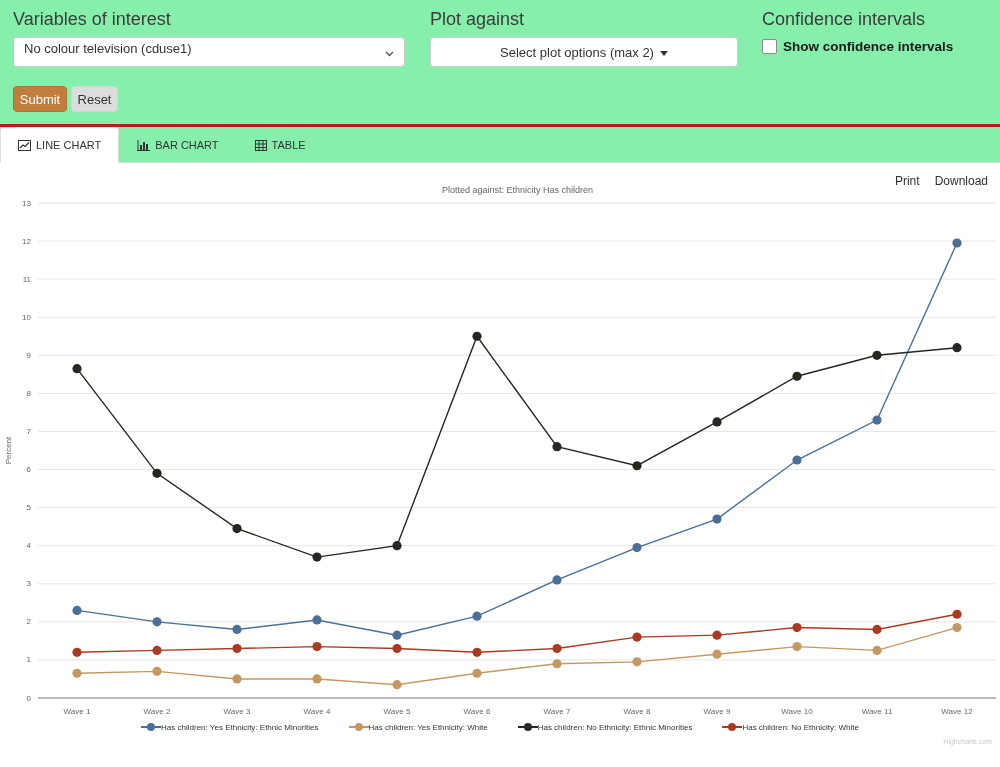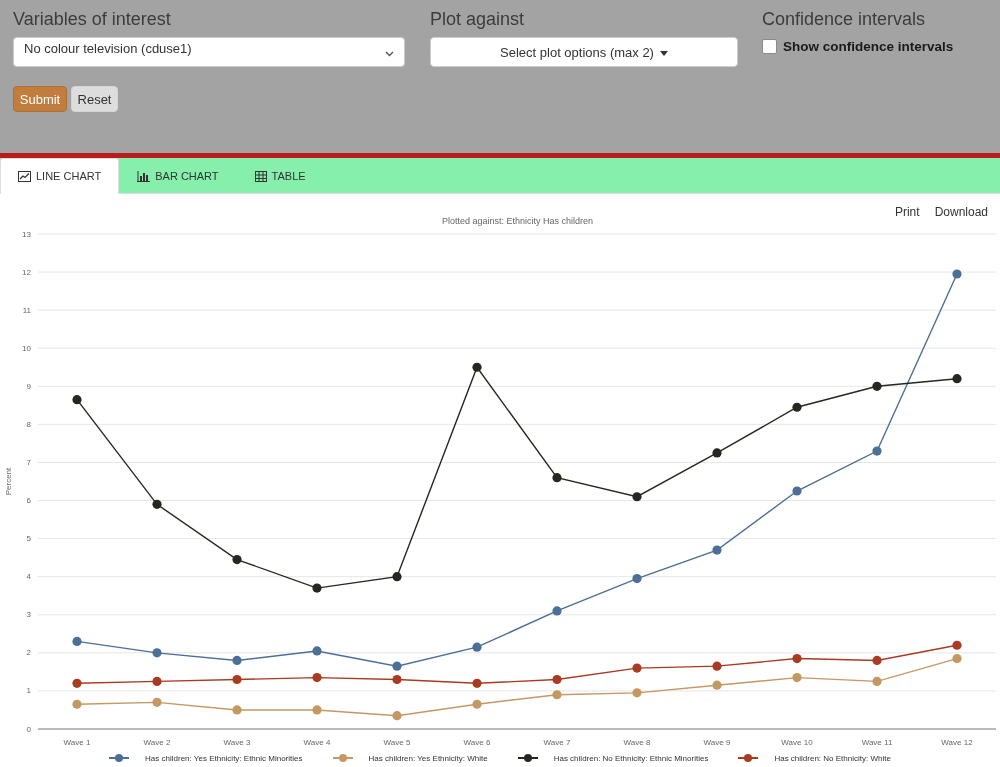--- a/index.html
+++ b/index.html
@@ -1,19 +1,19 @@
 <!DOCTYPE html>
 <html><head>
 <meta charset="utf-8">
 <style>
   html,body{margin:0;padding:0;background:#fff;}
   body{width:1000px;height:767px;overflow:hidden;font-family:"Liberation Sans","DejaVu Sans",sans-serif;color:#333;position:relative;}
 
   
-  .controls-bar{position:relative;width:100%;height:158px;background:#a3a3a3;border-bottom:5px solid #b91c1c;box-sizing:border-box;}
+  .controls-bar{position:relative;width:100%;height:127px;background:#86efac;border-bottom:3px solid #b91c1c;box-sizing:border-box;}
   .ctl-label{position:absolute;top:9px;font-size:18px;color:#3c3c3c;font-weight:400;}
   #lbl-vars{left:13px;}
   #lbl-plot{left:430px;}
   #lbl-ci{left:762px;}
   .select-box{position:absolute;top:37px;height:30px;background:#fff;border:1px solid #ccc;border-radius:4px;box-sizing:border-box;display:flex;align-items:center;font-size:13px;color:#333;cursor:pointer;}
   #select-variable{left:13px;width:392px;padding:0 26px 8px 10px;justify-content:flex-start;}
   #select-plot{left:430px;width:308px;justify-content:center;gap:6px;}
   .chev{position:absolute;right:9px;top:9px;}
   .caret{width:0;height:0;border-left:4px solid transparent;border-right:4px solid transparent;border-top:5px solid #333;display:inline-block;margin-top:2px;}
   .ci-row{position:absolute;left:762px;top:39px;display:flex;align-items:center;gap:6px;}
@@ -31,21 +31,21 @@
   .tab svg{display:block;}
 
   
   .chart-area{position:relative;width:1000px;height:585px;background:#fff;}
   .chart-title{position:absolute;top:7px;left:0;right:0;text-align:center;font-size:11.5px;font-weight:bold;color:#333;}
   .chart-subtitle{position:absolute;top:22px;left:0;right:0;text-align:center;font-size:9px;color:#666;margin-left:35px;}
   .export-menu{position:absolute;top:11px;right:12px;display:flex;gap:15px;font-size:12px;color:#333;}
   .export-menu span{cursor:pointer;}
   #plot-svg{position:absolute;top:0;left:0;}
   .legend{position:absolute;top:559px;left:0;right:0;display:flex;justify-content:center;gap:30px;}
-  .legend-item{display:flex;align-items:center;gap:16px;cursor:pointer;}
+  .legend-item{display:flex;align-items:center;gap:0;cursor:pointer;}
   .legend-label{font-size:8px;color:#333;}
   .credits{position:absolute;right:8px;bottom:3px;font-size:7px;color:#c8c8c8;}
 </style>
 </head>
 <body>
 
 <div class="controls-bar">
   <div class="ctl-label" id="lbl-vars">Variables of interest</div>
   <div class="ctl-label" id="lbl-plot">Plot against</div>
   <div class="ctl-label" id="lbl-ci">Confidence intervals</div>

